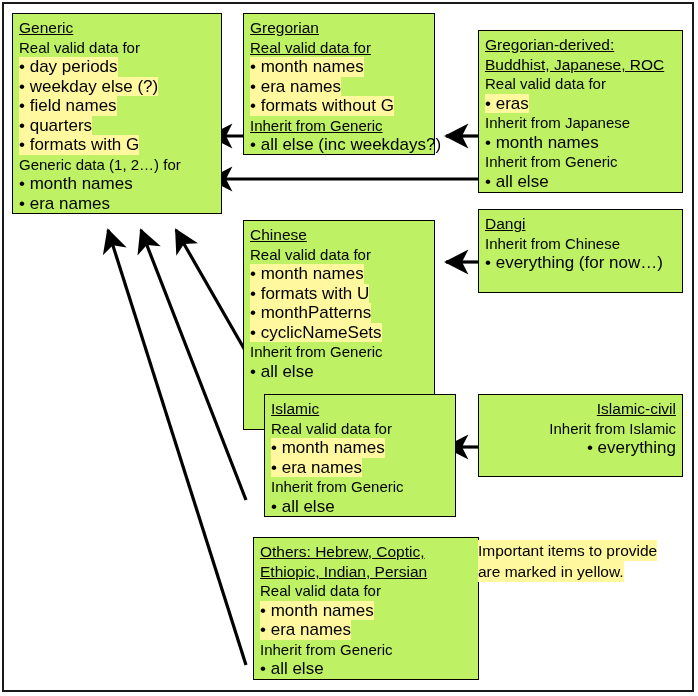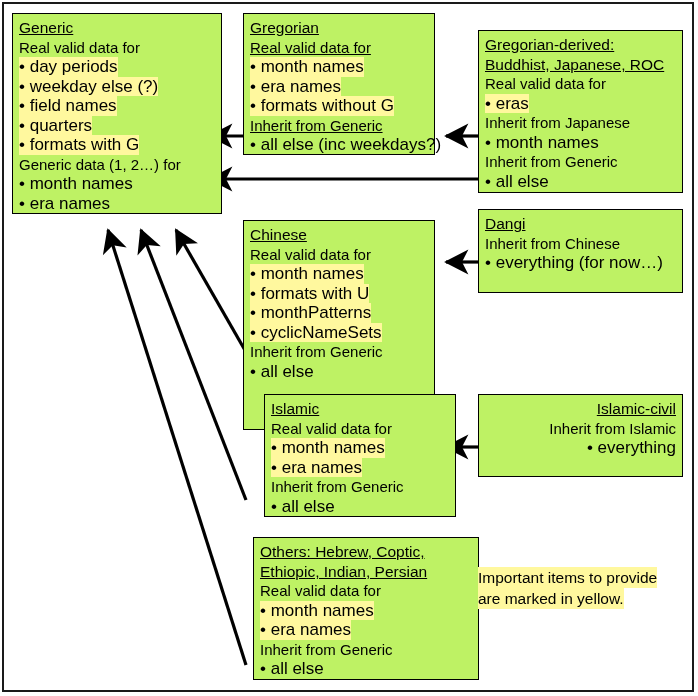--- a/index.html
+++ b/index.html
@@ -62,21 +62,20 @@
   }
   .hl > span.bt {
     background: #fff89e;
   }
   .note {
     position: absolute;
     font-size: 15.5px;
     line-height: 21px;
     color: #000;
     z-index: 5;
-    margin-top: 27px;
   }
   .note span.nl {
     background: #fff89e;
     display: inline-block;
   }
   svg.arrows {
     position: absolute;
     left: 0;
     top: 0;
     width: 698px;

